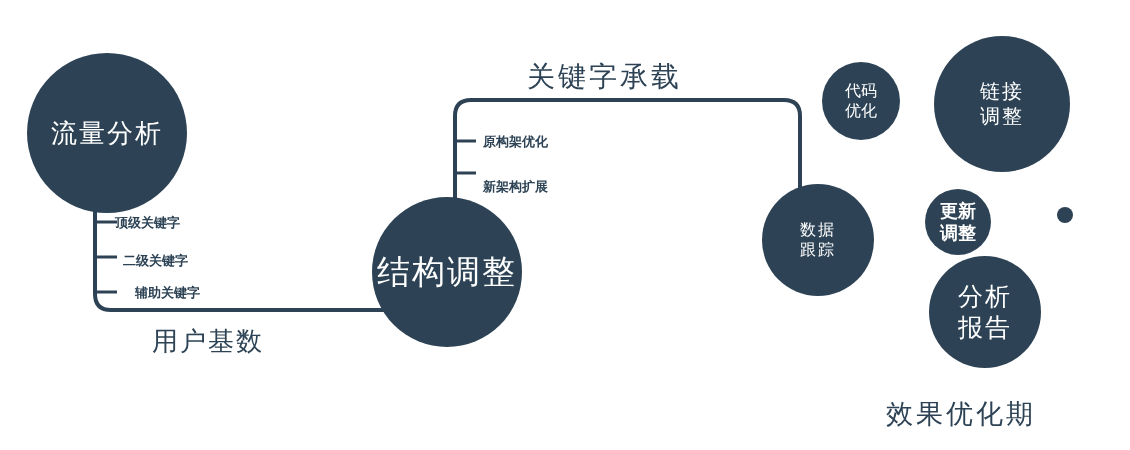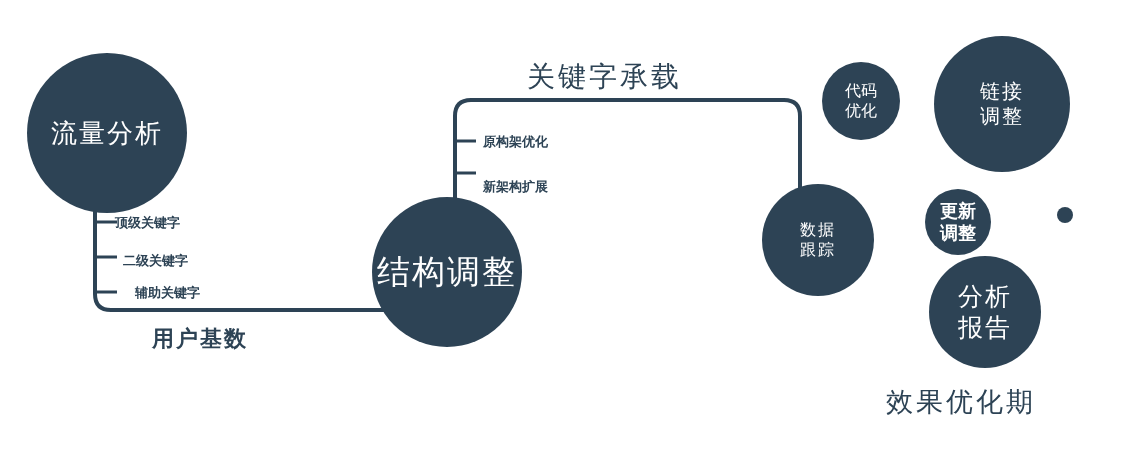--- a/index.html
+++ b/index.html
@@ -15,21 +15,21 @@
   svg.connectors path{stroke:var(--primary);fill:none;}
   .node{
     position:absolute;border-radius:50%;
     background:var(--primary);color:#fff;
     display:flex;flex-direction:column;align-items:center;justify-content:center;
     text-align:center;line-height:1.25;
   }
   .node span{display:block;}
   .lbl{position:absolute;color:var(--primary);white-space:nowrap;}
   .lbl-sm{font-size:13px;font-weight:600;}
-  .lbl-edge{font-size:22px;font-weight:700;letter-spacing:2px;}
+  .lbl-edge{font-size:26px;font-weight:400;letter-spacing:2px;}
   .lbl-edge2{font-size:28px;font-weight:500;letter-spacing:3px;}
   .lbl-caption{font-size:27px;font-weight:500;letter-spacing:3px;}
   .n-traffic{left:27px;top:53px;width:160px;height:160px;font-size:26px;letter-spacing:2px;}
   .n-structure{left:372px;top:197px;width:150px;height:150px;font-size:33px;letter-spacing:2px;}
   .n-tracking{left:762px;top:184px;width:112px;height:112px;font-size:16px;letter-spacing:2px;}
   .n-code{left:822px;top:62px;width:78px;height:78px;font-size:16px;}
   .n-link{left:934px;top:36px;width:136px;height:136px;font-size:20px;letter-spacing:2px;}
   .n-update{left:925px;top:189px;width:66px;height:66px;font-size:18px;font-weight:700;align-items:center;}
   .n-dot{left:1057px;top:207px;width:16px;height:16px;}
   .n-report{left:929px;top:256px;width:112px;height:112px;font-size:25px;letter-spacing:2px;}
@@ -87,15 +87,15 @@
   <div class="lbl lbl-sm" style="left:115px;top:214px;">顶级关键字</div>
   <div class="lbl lbl-sm" style="left:123px;top:252px;">二级关键字</div>
   <div class="lbl lbl-sm" style="left:123px;top:284px;margin-left:12px;">辅助关键字</div>
 
   <div class="lbl lbl-sm" style="left:483px;top:133px;">原构架优化</div>
   <div class="lbl lbl-sm" style="left:483px;top:178px;">新架构扩展</div>
 
   <div class="lbl lbl-edge" style="left:152px;top:324px;">用户基数</div>
   <div class="lbl lbl-edge2" style="left:527px;top:58px;">关键字承载</div>
 
-  <div class="lbl lbl-caption" style="left:886px;top:384px;font-family:Liberation Mono, monospace;">效果优化期</div>
+  <div class="lbl lbl-caption" style="left:886px;top:396px;font-family:Liberation Mono, monospace;">效果优化期</div>
 
 </div>
 
 </body></html>

